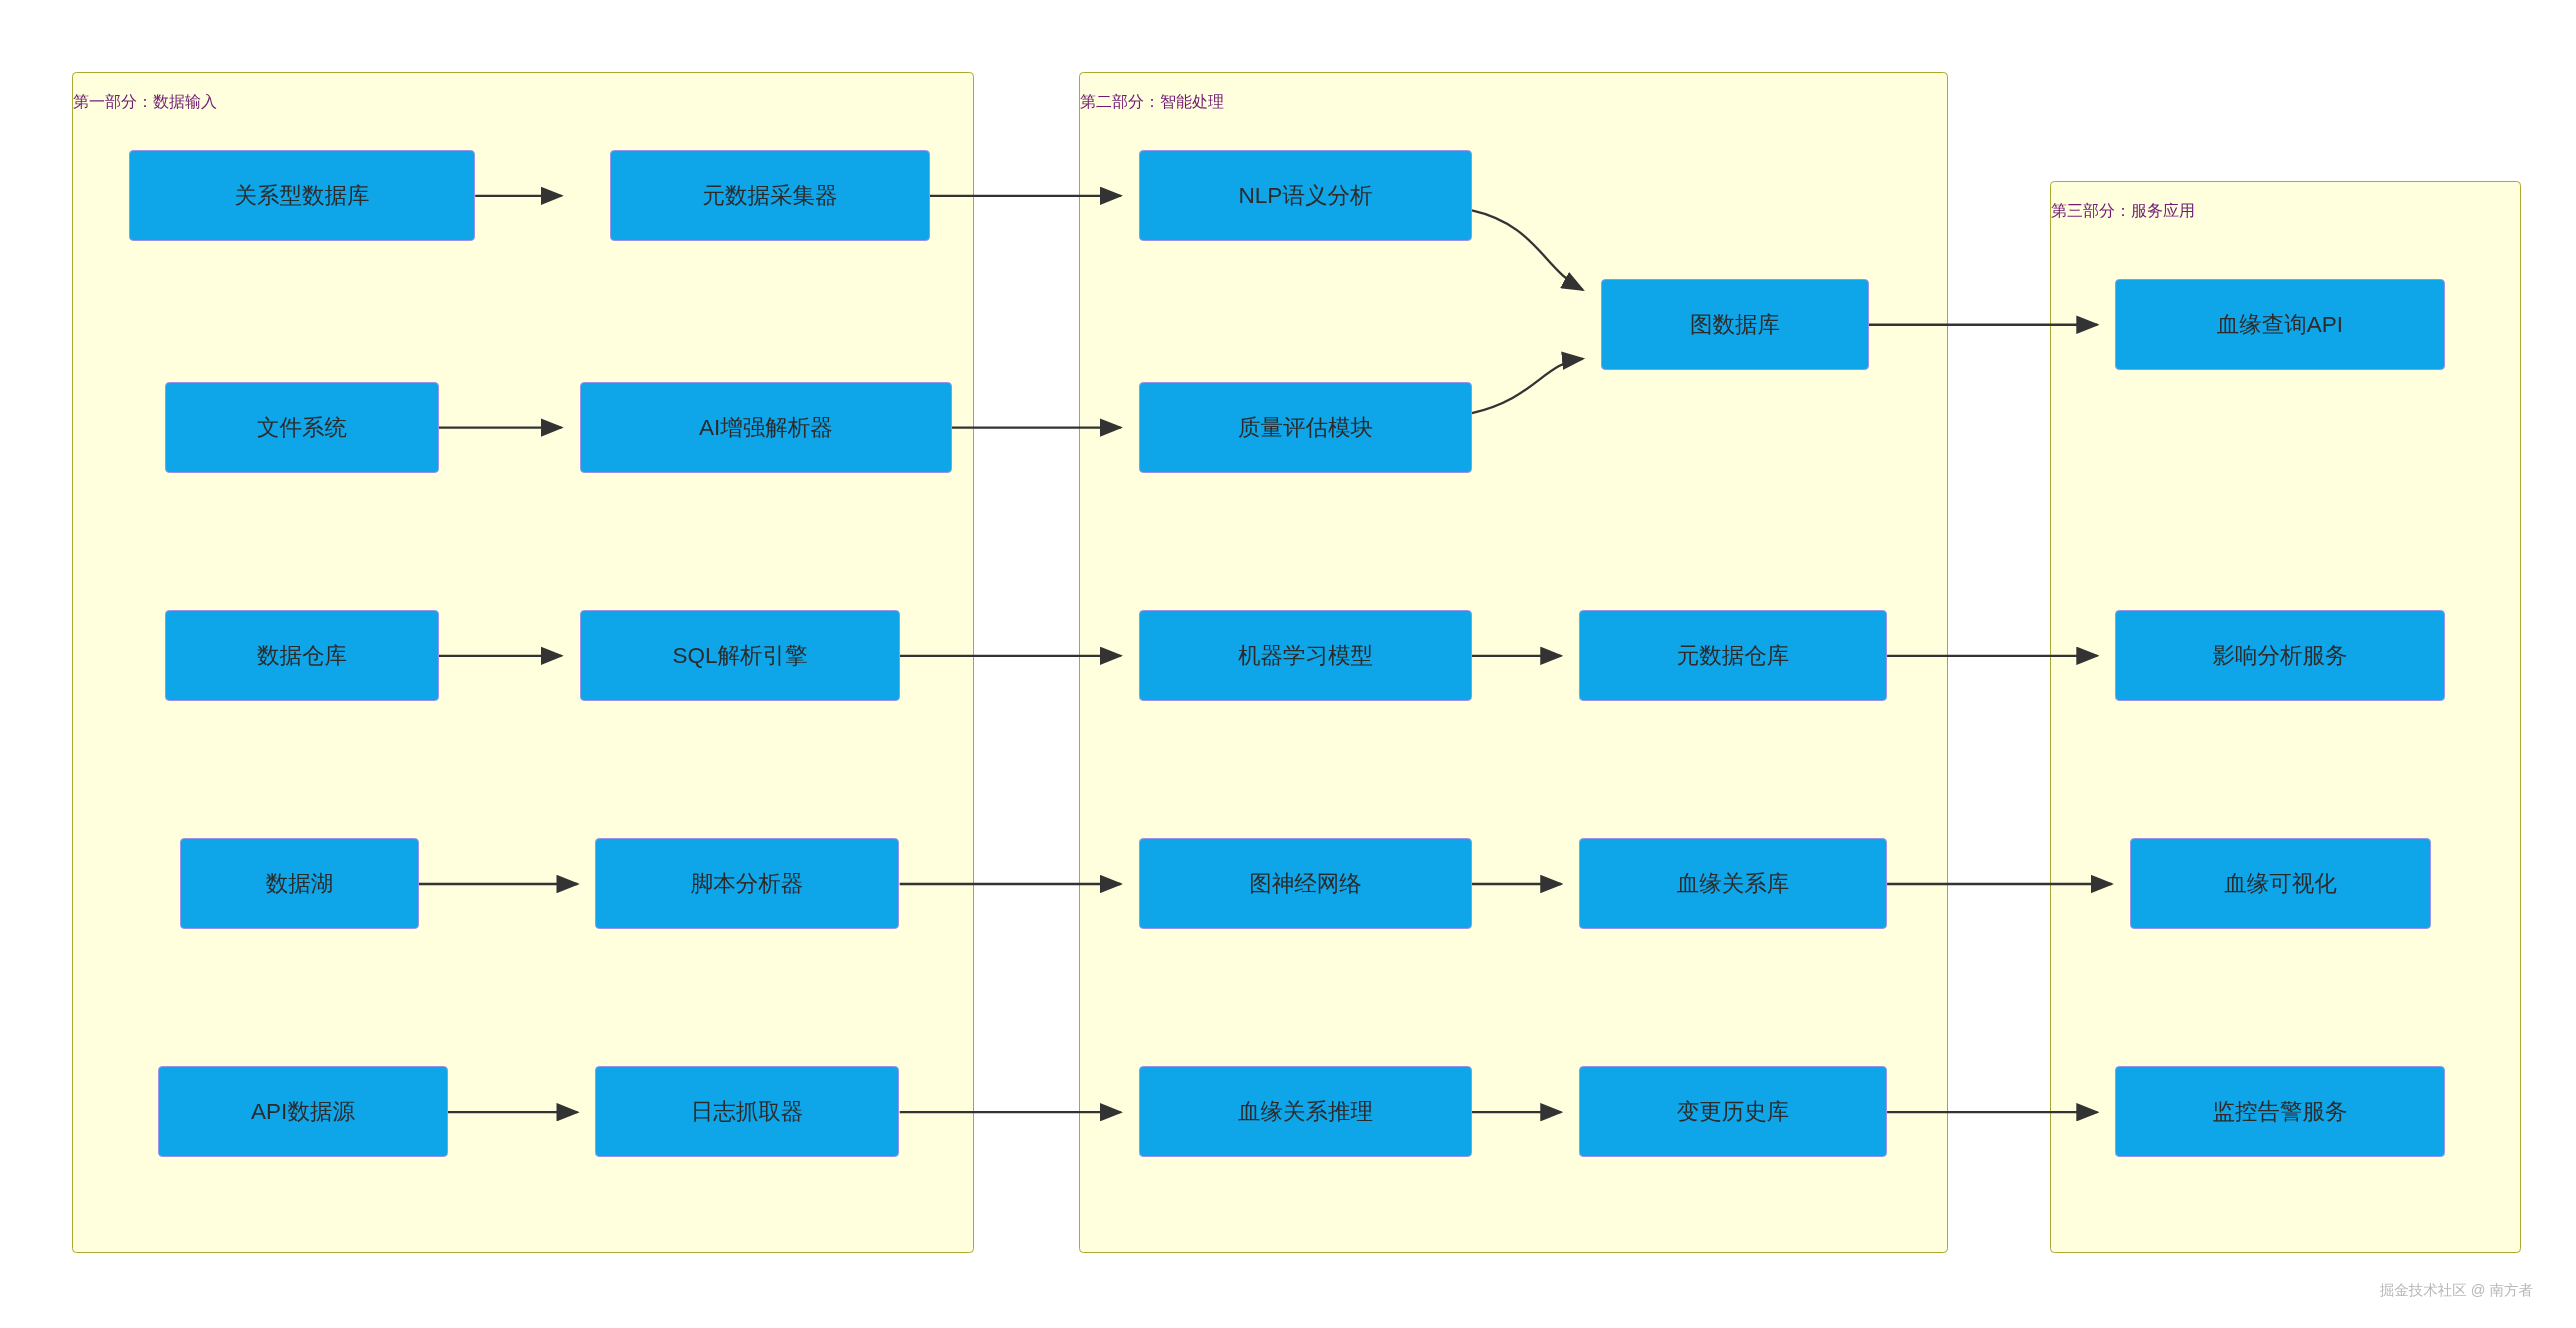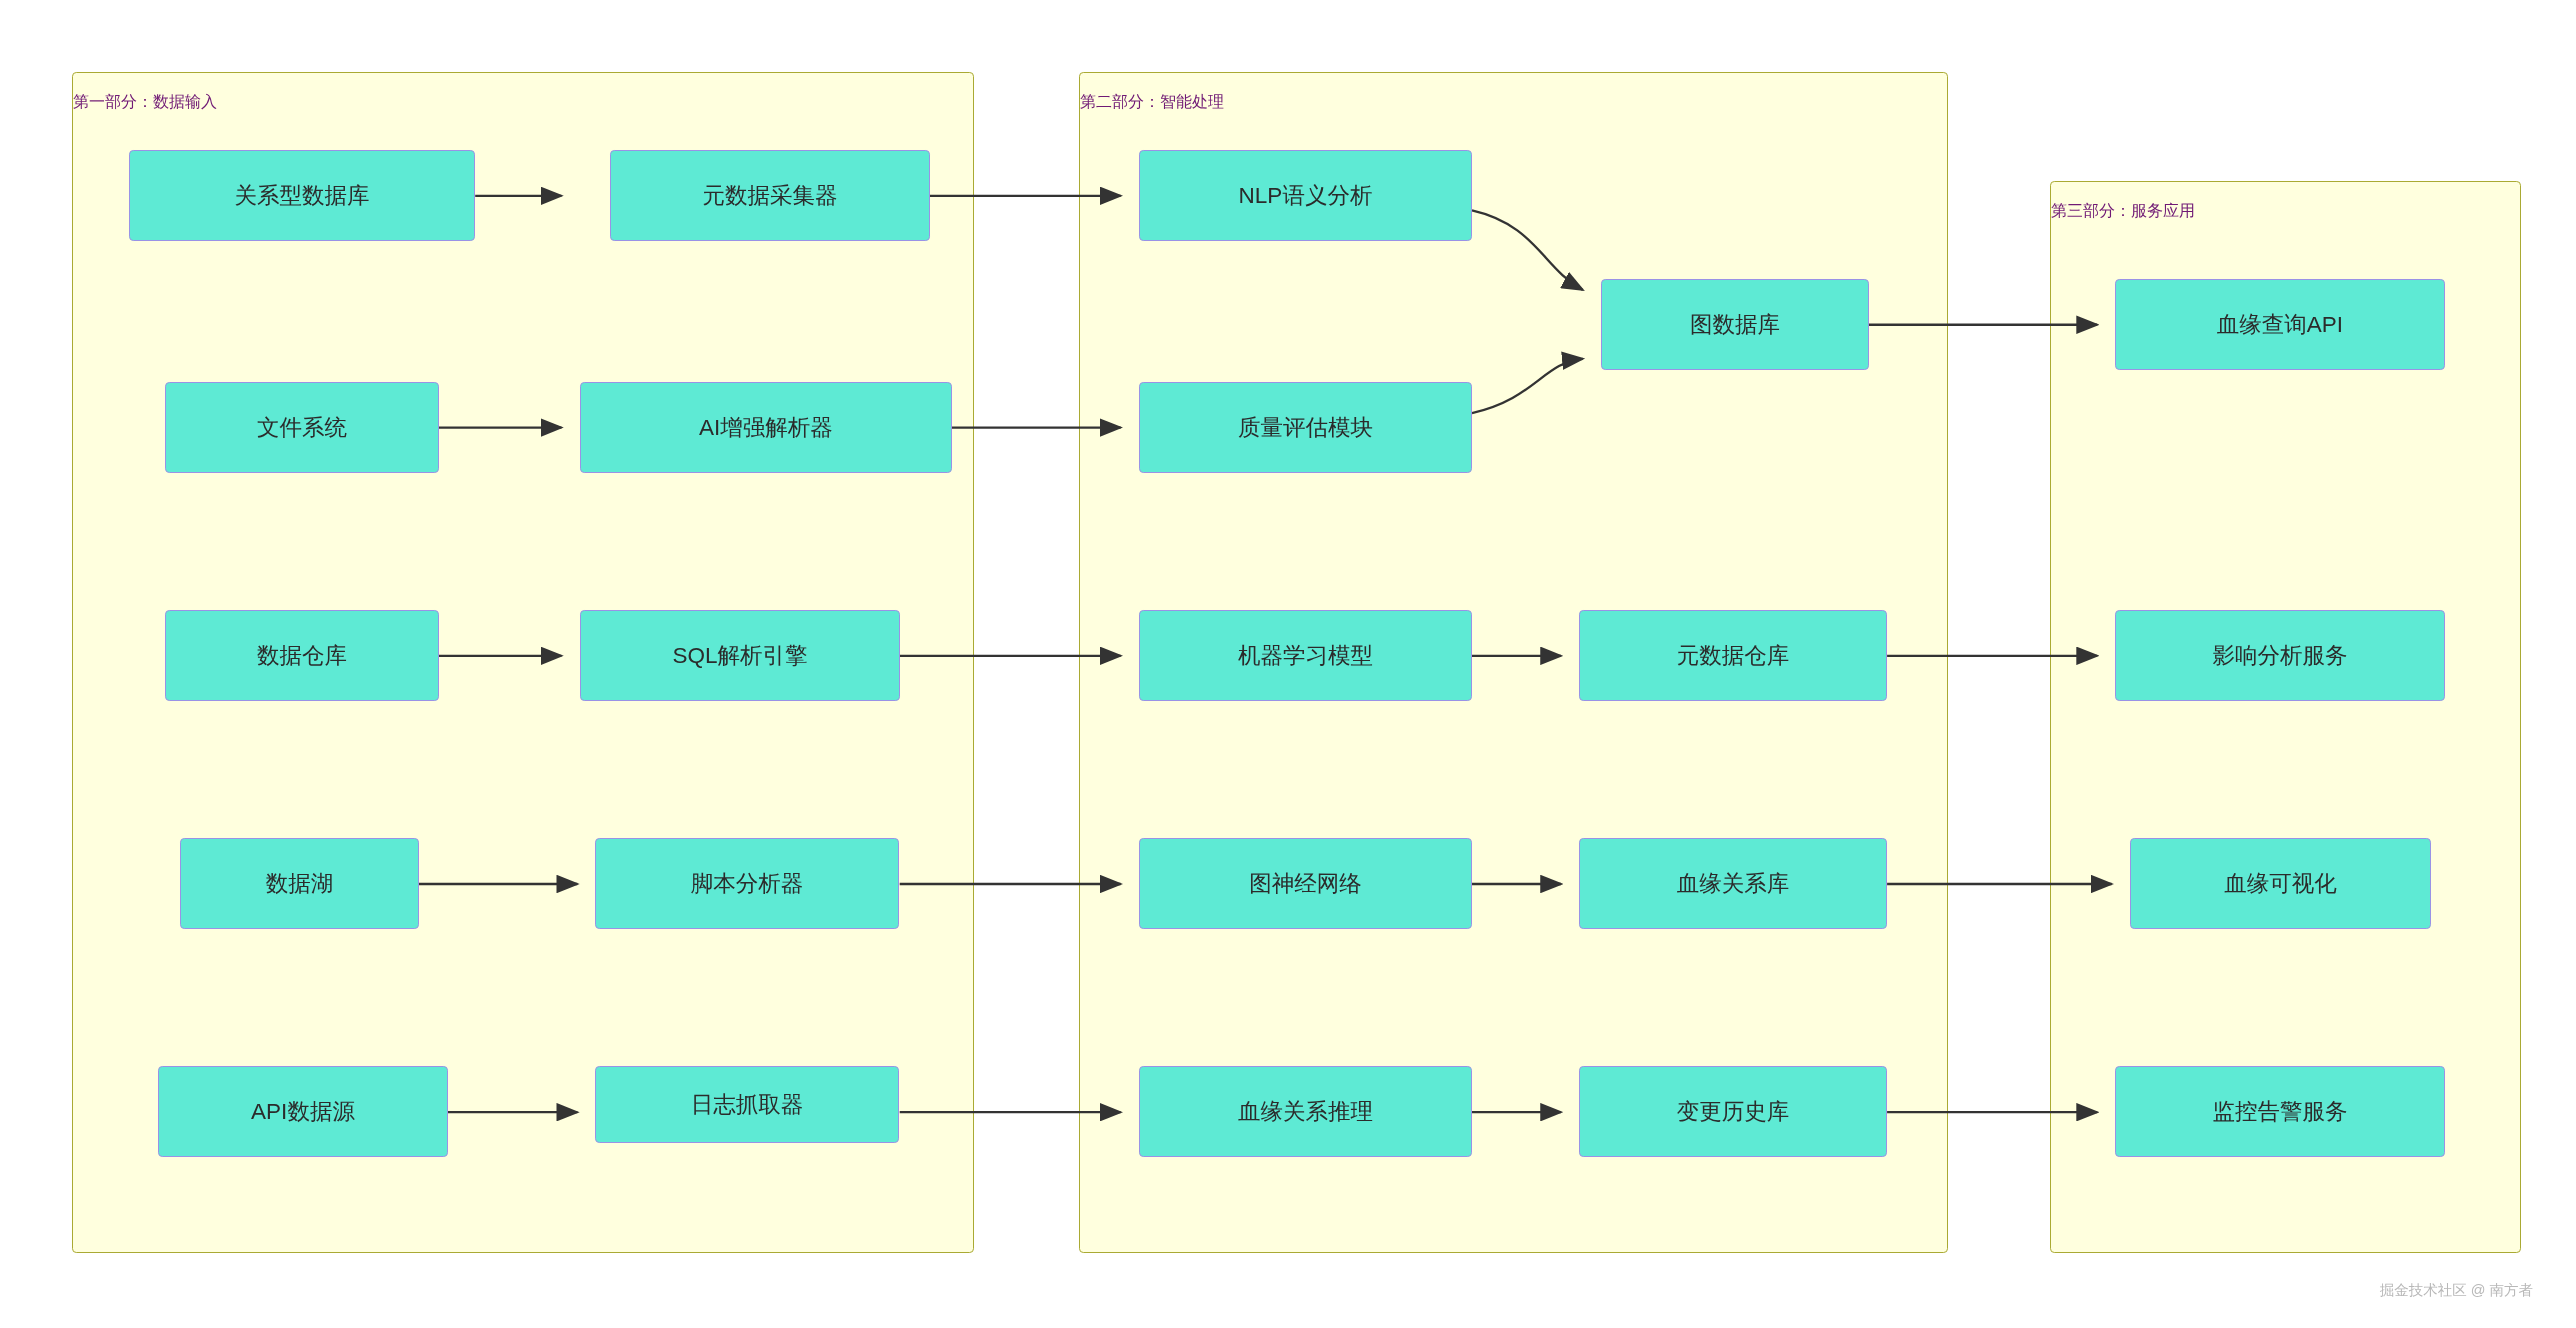--- a/index.html
+++ b/index.html
@@ -33,21 +33,21 @@
     left: 0;
     right: 0;
     text-align: left;
     font-size: 16px;
     color: #701a75;
     white-space: nowrap;
   }
   
   .node {
     position: absolute;
-    background: #5eead4;
+    background: #0ea5e9;
     border: 1.4px solid #9a92e6;
     border-radius: 4.3px;
     box-sizing: border-box;
     display: flex;
     align-items: center;
     justify-content: center;
     font-size: 22.5px;
     color: #2b2b2b;
     text-align: center;
     line-height: 1.2;
@@ -139,21 +139,21 @@
     </div>
   <div class="node" id="node-n7" style="left: 180px; top: 838px; width: 239px; height: 91px;">
       <span>数据湖</span>
     </div>
   <div class="node" id="node-n8" style="left: 595px; top: 838px; width: 304px; height: 91px;">
       <span>脚本分析器</span>
     </div>
   <div class="node" id="node-n9" style="left: 158px; top: 1066px; width: 290px; height: 91px; align-items: center;">
       <span>API数据源</span>
     </div>
-  <div class="node" id="node-n10" style="left: 595px; top: 1066px; width: 304px; height: 77px;">
+  <div class="node" id="node-n10" style="left: 595px; top: 1066px; width: 304px; height: 91px;">
       <span>日志抓取器</span>
     </div>
   <div class="node" id="node-n11" style="left: 1139px; top: 150px; width: 333px; height: 91px;">
       <span>NLP语义分析</span>
     </div>
   <div class="node" id="node-n12" style="left: 1139px; top: 382px; width: 333px; height: 91px;">
       <span>质量评估模块</span>
     </div>
   <div class="node" id="node-n13" style="left: 1601px; top: 279px; width: 268px; height: 91px;">
       <span>图数据库</span>

